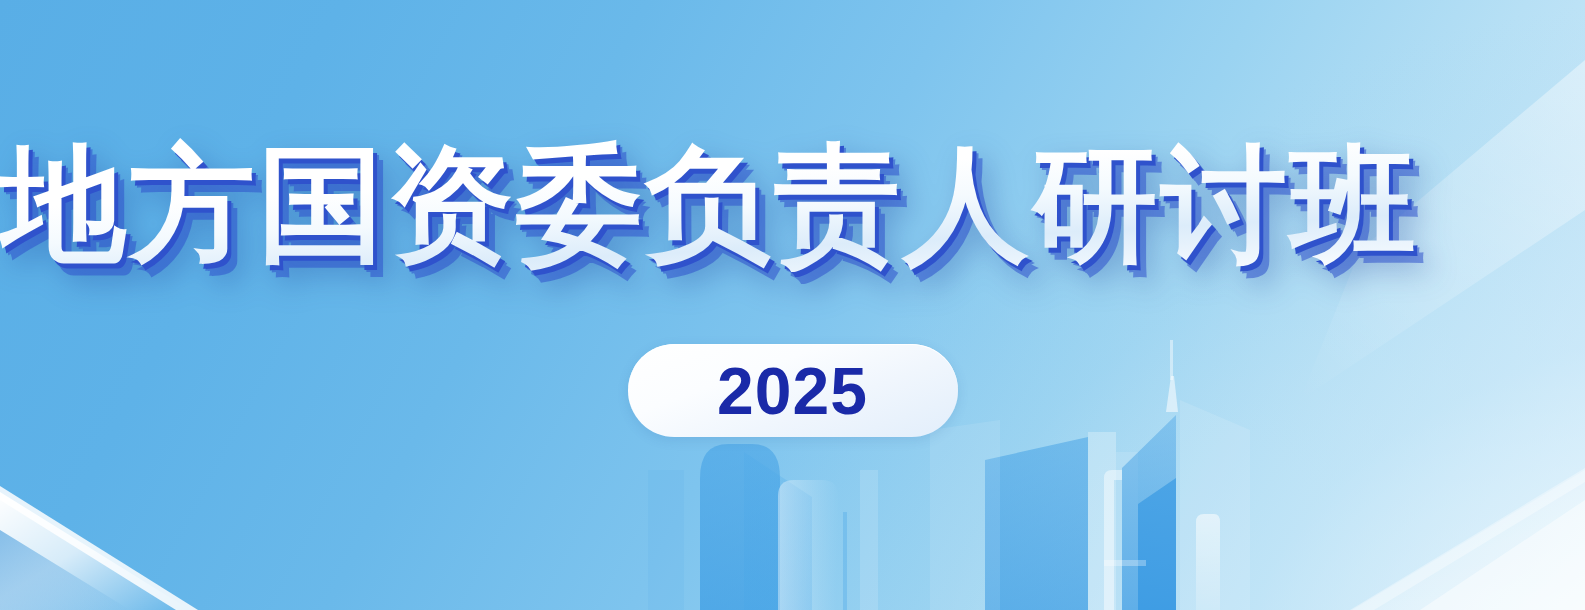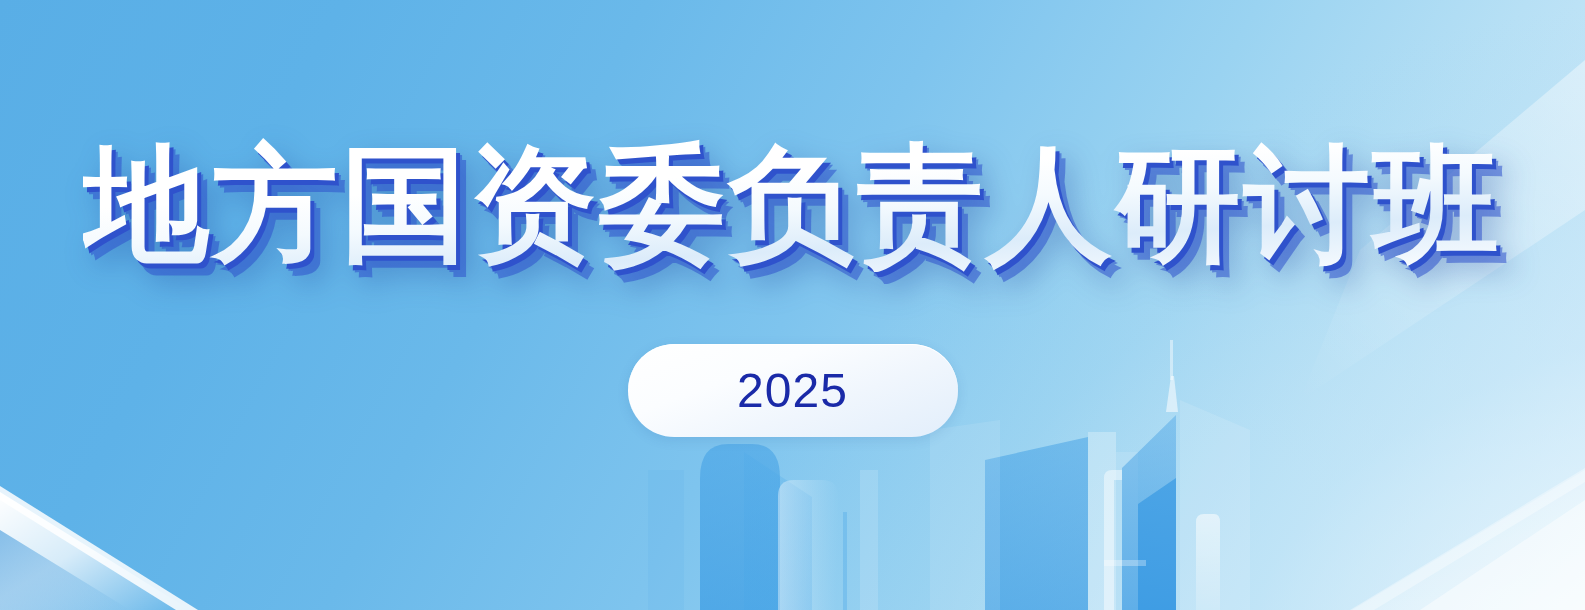--- a/index.html
+++ b/index.html
@@ -50,21 +50,20 @@
     pointer-events: none;
   }
   .ribbons svg { display: block; width: 100%; height: 100%; }
 
   
   .headline-wrap {
     position: absolute;
     left: 0;
     right: 0;
     top: 138px;
-    text-align: center;
     pointer-events: none;
   }
   .headline {
     display: inline-block;
     font-family: "DejaVu Sans", "Liberation Sans", sans-serif;
     font-weight: 700;
     font-size: 126px;
     line-height: 1.06;
     letter-spacing: 3px;
     white-space: nowrap;
@@ -105,22 +104,22 @@
         #ffffff 0%,
         #fbfdff 34%,
         #f0f6fd 62%,
         #e2eefb 100%);
     box-shadow:
       0 3px 12px rgba(40,90,160,0.14),
       inset 0 1px 0 rgba(255,255,255,0.95);
   }
   .year-text {
     font-family: "Liberation Sans", "DejaVu Sans", sans-serif;
-    font-weight: 400;
-    font-size: 48px;
+    font-weight: 700;
+    font-size: 66px;
     line-height: 1;
     letter-spacing: 1px;
     color: #1a2aa8;
     user-select: none;
   }
 </style>
 </head>
 <body>
 
 <div class="banner">

